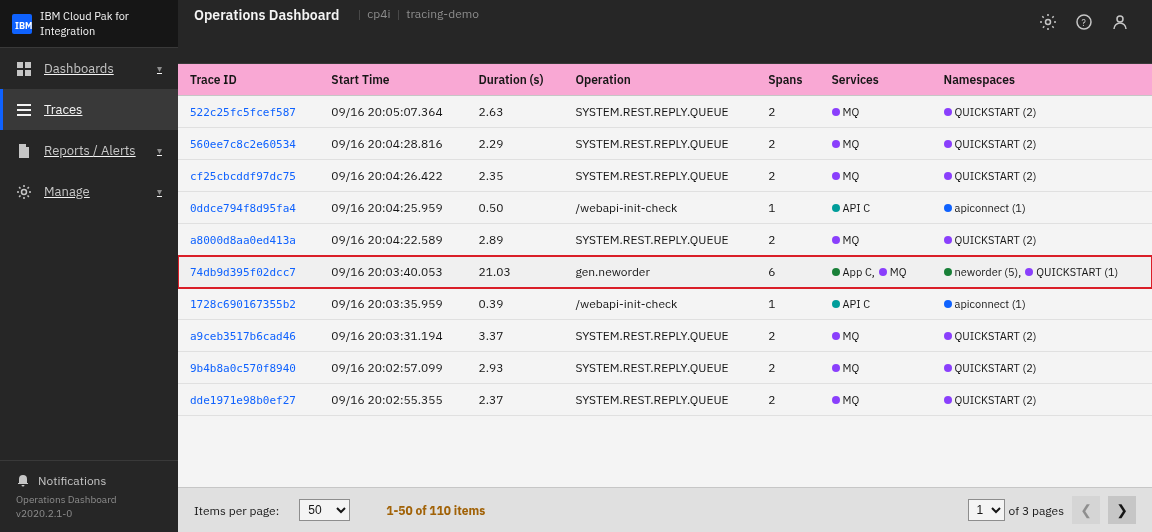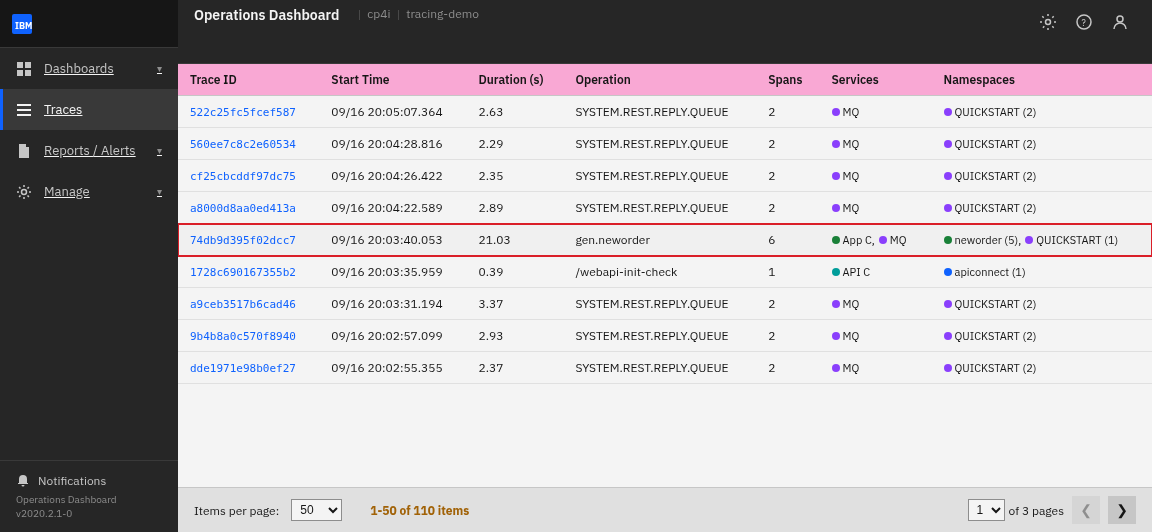--- a/index.html
+++ b/index.html
@@ -205,21 +205,21 @@
       display: flex;
       align-items: center;
       gap: 16px;
       flex-shrink: 0;
       color: #161616;
       font-size: 12px;
     }
     .pagination-select {
       display: flex;
       align-items: center;
-      gap: 12px;
+      gap: 20px;
     }
     .pagination-select select {
       background: #f4f4f4;
       border: 1px solid #8d8d8d;
       padding: 2px 4px;
       font-size: 12px;
       color: #161616;
       cursor: pointer;
     }
     .pagination-info { color: #a16207; font-weight: bold; }
@@ -262,20 +262,21 @@
   </style>
 </head>
 <body>
 
 <nav class="sidebar">
   <div class="sidebar-logo">
     <svg class="sidebar-logo-icon" viewBox="0 0 20 20" fill="none">
       <rect width="20" height="20" fill="#0f62fe" rx="2"></rect>
       <text x="3" y="15" font-size="9" fill="white" font-weight="bold">IBM</text>
     </svg>
+    <span style="font-size:11px;line-height:1.3;">IBM Cloud Pak for Integration</span>
   </div>
   <div class="sidebar-nav">
     <div class="nav-item">
       <span class="nav-icon">
         <svg width="14" height="14" viewBox="0 0 14 14" fill="currentColor">
           <rect x="0" y="0" width="6" height="6"></rect>
             <rect x="8" y="0" width="6" height="6"></rect>
           <rect x="0" y="8" width="6" height="6"></rect>
             <rect x="8" y="8" width="6" height="6"></rect>
         </svg>
@@ -408,20 +409,35 @@
               <td>2.35</td>
               <td>SYSTEM.REST.REPLY.QUEUE</td>
               <td>2</td>
               <td><span class="chip">
                   <span class="chip-dot purple"></span>
                   <span>MQ</span>
                 </span></td>
               <td><span class="chip">
                   <span class="chip-dot purple"></span>
                   <span>QUICKSTART (2)</span>
+                </span></td>
+            </tr>
+            <tr>
+              <td><span class="trace-id">0ddce794f8d95fa4</span></td>
+              <td>09/16 20:04:25.959</td>
+              <td>0.50</td>
+              <td>/webapi-init-check</td>
+              <td>1</td>
+              <td><span class="chip">
+                  <span class="chip-dot teal"></span>
+                  <span>API C</span>
+                </span></td>
+              <td><span class="chip">
+                  <span class="chip-dot blue"></span>
+                  <span>apiconnect (1)</span>
                 </span></td>
             </tr>
             <tr>
               <td><span class="trace-id">a8000d8aa0ed413a</span></td>
               <td>09/16 20:04:22.589</td>
               <td>2.89</td>
               <td>SYSTEM.REST.REPLY.QUEUE</td>
               <td>2</td>
               <td><span class="chip">
                   <span class="chip-dot purple"></span>

